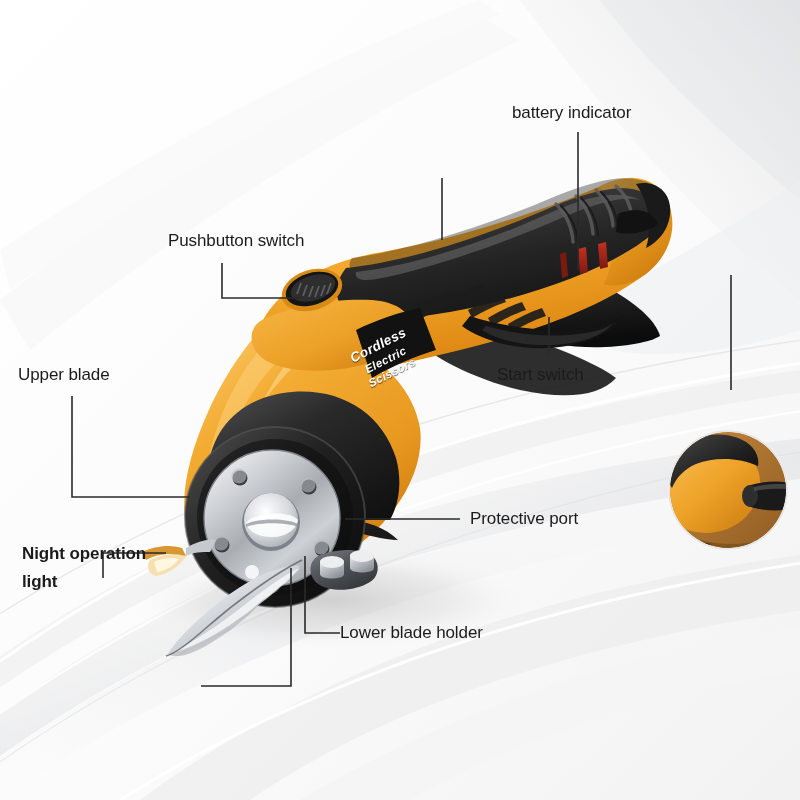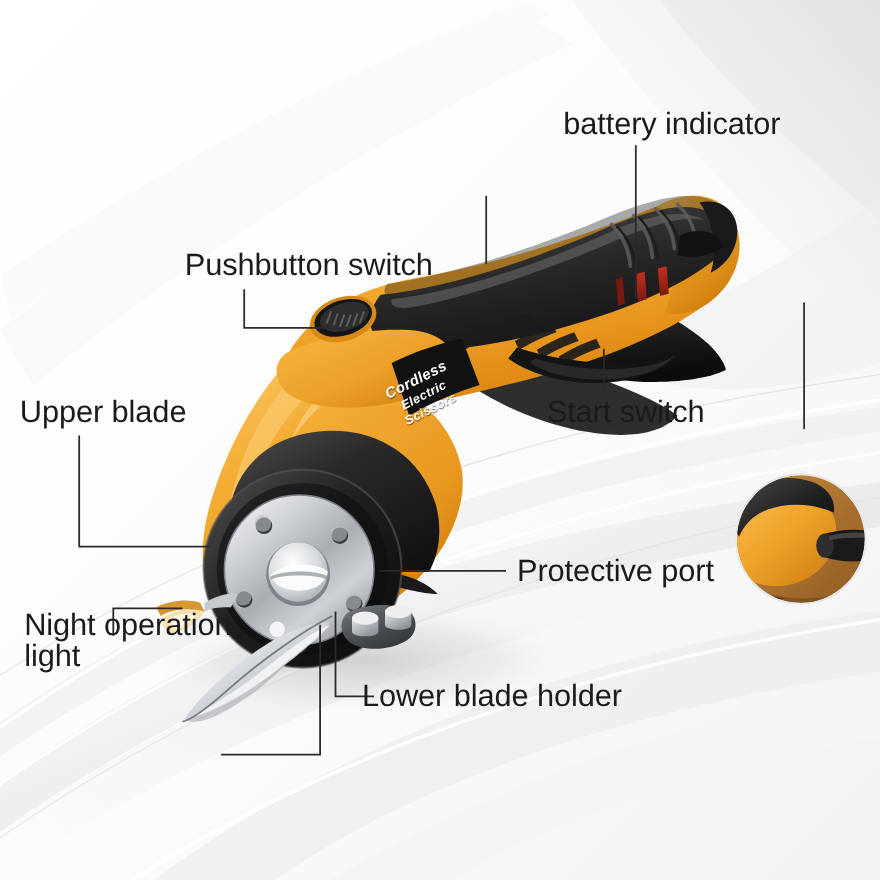--- a/index.html
+++ b/index.html
@@ -11,21 +11,21 @@
   #stage{position:relative;width:800px;height:800px;overflow:hidden;background:#fdfdfd;}
 
   
   .bg{position:absolute;inset:0;}
   .bg svg{display:block;width:800px;height:800px;}
 
   
   .label{
     position:absolute;
     color:#1b1b1b;
-    font-size:28px;
+    font-size:17px;
     line-height:26px;
     white-space:pre-line;
     letter-spacing:-0.1px;
   }
   .label.two{line-height:28px;}
 
   
   .leaders{position:absolute;inset:0;pointer-events:none;}
 
   
@@ -458,22 +458,22 @@
           <path d="M 201 686 L 291 686 L 291 568"></path>
         </g>
     </svg>
   </div>
 
   <div class="label" style="left: 512px; top: 100px;">battery indicator</div>
   <div class="label" style="left: 140px; top: 228px; margin-left: 28px;">Pushbutton switch</div>
   <div class="label" style="left: 497px; top: 362px;">Start switch</div>
   <div class="label" style="left: 18px; top: 362px;">Upper blade</div>
   <div class="label" style="left: 470px; top: 506px;">Protective port</div>
-  <div class="label two" style="left: 22px; top: 554px;">Night operation
+  <div class="label two" style="left: 22px; top: 540px; font-weight: bold;">Night operation
 light</div>
-  <div class="label" style="left: 329px; top: 620px;">Lower blade holder</div>
+  <div class="label" style="left: 340px; top: 620px;">Lower blade holder</div>
 
   <div class="brand" style="left:336px;top:336px;width:98px;transform:rotate(-27deg);transform-origin:50% 50%;">
     <span class="l1">Cordless</span>
     <span class="l2">Electric Scissors</span>
   </div>
 
 </div>
 
 </body></html>

